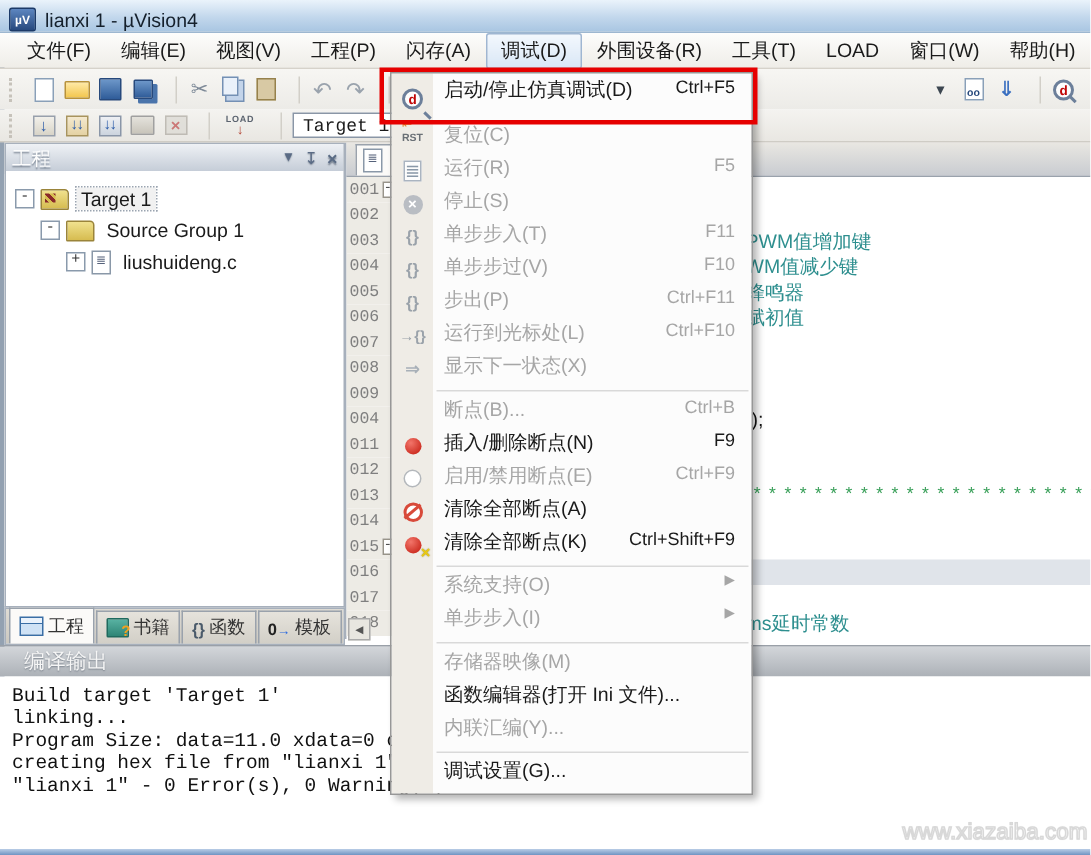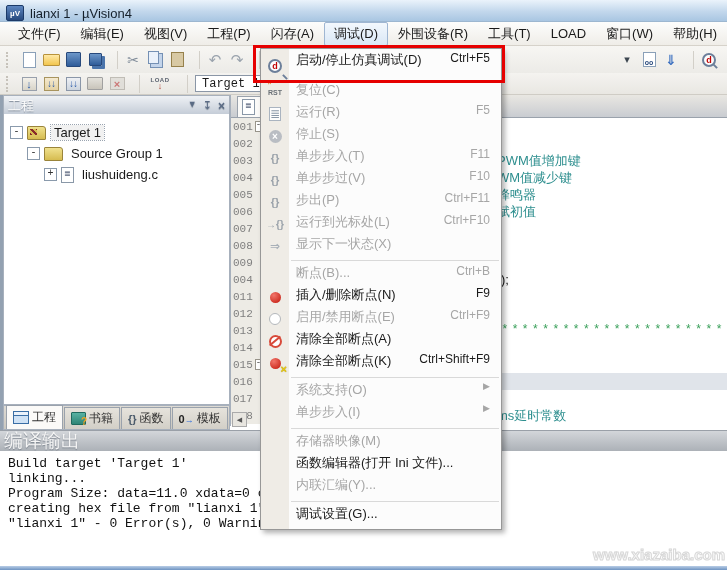--- a/index.html
+++ b/index.html
@@ -127,22 +127,22 @@
       text-align:center;color:#444;font-family:"Liberation Mono",monospace}
   .ed-text{flex:1;white-space:nowrap;overflow:hidden;height:17px;line-height:17px}
   .ed-text.comment{color:#2e8f8f;padding-left:236px}
   .ed-text.code{color:#111;padding-left:240px}
   .ed-text.stars{color:#3aa05a;letter-spacing:3px;font-family:"Liberation Mono",monospace;font-size:12px;padding-left:230px}
   .ed-row.highlight .ed-text{background:#e0e4ea}
   #ed-hscroll-btn{position:absolute;left:232px;top:412px;width:13px;height:13px;background:#e8e6e0;
       border:1px solid #aaa;font-size:7px;color:#555;display:flex;align-items:center;justify-content:center;z-index:1}
   
   #output-caption{left:0;top:430px;width:727px;height:21px;background:linear-gradient(#d3d6da,#acb1b7);
-      border-top:1px solid #9aa0a8;color:#f6f6f6;text-shadow:0 1px 1px #7a828c;font-size:19px;
-      display:flex;align-items:center;padding-left:4px;box-sizing:border-box;z-index:1}
+      border-top:1px solid #9aa0a8;color:#f6f6f6;text-shadow:0 1px 1px #7a828c;font-size:14px;
+      display:flex;align-items:center;padding-left:16px;box-sizing:border-box;z-index:1}
   #output-area{left:0;top:451px;width:727px;height:115px;background:#fff;z-index:1;
       font-family:"Liberation Mono","DejaVu Sans Mono",monospace;font-size:13px;line-height:15px;
       padding:5px 0 0 8px;box-sizing:border-box;color:#111}
   #bottom-edge{left:0;top:566px;width:727px;height:4px;background:linear-gradient(#b9cde6,#6f94c2);z-index:1}
   
   #debug-menu{left:260px;top:48px;width:242px;background:#fcfcfc;border:1px solid #979797;
       box-shadow:3px 3px 5px rgba(0,0,0,.3);z-index:50;padding:2px 0;box-sizing:border-box;
       background:linear-gradient(90deg,#efece6 0,#efece6 28px,#fcfcfc 28px)}
   .menu-item{display:flex;height:22px;font-size:13px}
   .menu-item.first{height:30px}
@@ -174,21 +174,21 @@
   .mic-kill-all-breakpoints-icon::before{content:"";width:11px;height:11px;border-radius:50%;
       background:radial-gradient(circle at 35% 30%,#f2756a,#c1170b)}
   .mic-kill-all-breakpoints-icon::after{content:"\00D7";position:absolute;right:2px;bottom:-1px;
       color:#e8c814;font-size:11px;font-weight:bold;text-shadow:0 0 1px #8a7a00}
   
   #red-box{left:253px;top:45px;width:252px;height:38px;border:3px solid #e60000;z-index:60;box-sizing:border-box}
   
   #watermark{right:2px;bottom:8px;z-index:70;text-align:right;line-height:.95;pointer-events:none}
   #wm-title{font-size:56px;font-weight:bold;color:rgba(255,255,255,.94);
       -webkit-text-stroke:2px #d8d8d8;text-shadow:0 0 1px #cfcfcf;letter-spacing:2px}
-  #wm-url{font-size:15px;font-weight:bold;color:rgba(255,255,255,.95);
+  #wm-url{font-size:15px;font-weight:normal;color:rgba(255,255,255,.95);
       -webkit-text-stroke:1px #d8d8d8;text-shadow:0 0 1px #cfcfcf}
 </style>
 </head>
 <body>
 
 <div class="abs" id="win-edge-left"></div>
 
 <div class="abs" id="titlebar">
   <span class="app-logo">µV</span>
   <span id="title-text">lianxi 1 - µVision4</span>

